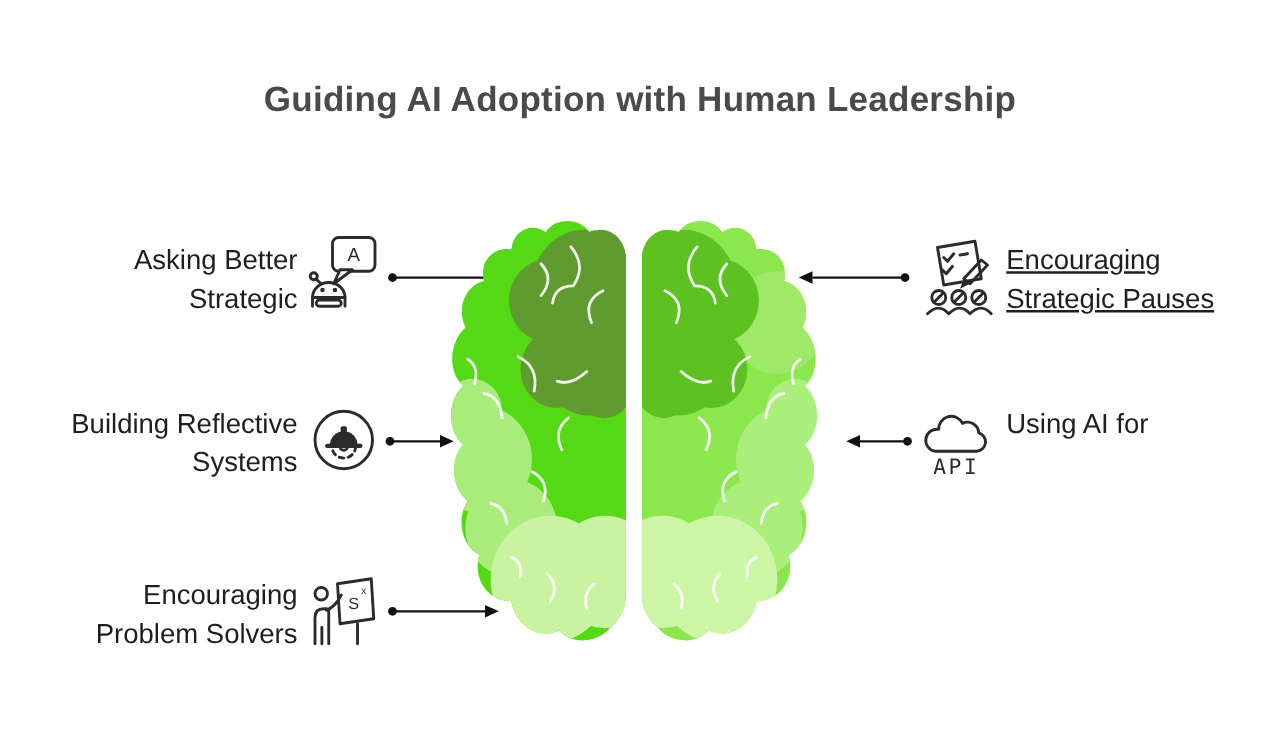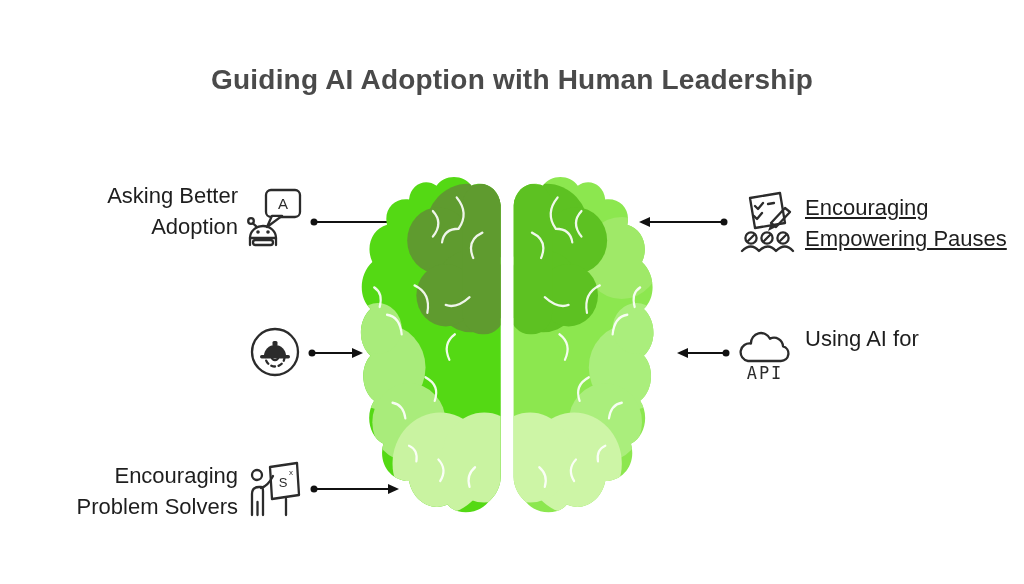--- a/index.html
+++ b/index.html
@@ -13,21 +13,21 @@
     position:absolute; top:64px; left:0; width:100%;
     text-align:center; font-size:28px; font-weight:bold;
     color:var(--title-text,#4a4a4a); letter-spacing:.2px;
   }
   .label {
     position:absolute; font-size:22px; line-height:31px;
     color:var(--label-text,#1e1e1e); white-space:nowrap;
   }
   .label span { display:block; }
   .label.left-side  { text-align:right; }
-  #label-0 { top:180px; right:786px;margin-left:40px; }
+  #label-0 { top:192px; right:786px;margin-left:40px; }
   #label-1 { top:323px; right:786px; }
   #label-2 { top:460px; right:786px; }
   #label-3 { top:192px; left:805px; text-align:left;text-decoration:underline; }
   #label-4 { top:323px; left:805px; text-align:left; }
 
   .icon { position:absolute; }
   .icon .st  { stroke:var(--icon-stroke,#2b2b2b); fill:none; stroke-width:2.3;
                stroke-linecap:round; stroke-linejoin:round; }
   .icon .fl  { fill:var(--icon-stroke,#2b2b2b); stroke:none; }
   .icon text { fill:var(--icon-stroke,#2b2b2b); stroke:none;
@@ -53,30 +53,34 @@
 </style>
 </head>
 <body>
 
 <div class="stage" style="--background: #ffffff; --title-text: #4a4a4a; --label-text: #1e1e1e; --icon-stroke: #2b2b2b; --arrow: #111111;">
 
   <div class="title">Guiding AI Adoption with Human Leadership</div>
 
   <div class="label left-side" id="label-0">
     <span>Asking Better</span>
-    <span>Adoption</span>
+    <span>Strategic</span>
+  </div>
+  <div class="label left-side" id="label-1">
+    <span>Building Reflective</span>
+    <span>Systems</span>
   </div>
   <div class="label left-side" id="label-2">
     <span>Encouraging</span>
     <span>Problem Solvers</span>
   </div>
 
   <div class="label" id="label-3">
     <span>Encouraging</span>
-    <span>Empowering Pauses</span>
+    <span>Strategic Pauses</span>
   </div>
   <div class="label" id="label-4">
     <span>Using AI for</span>
   </div>
 
   <svg class="icon" id="icon-0" width="58" height="62" viewBox="0 0 58 62">
     <rect class="st" x="22" y="2" width="34" height="27" rx="5"></rect>
     <path d="M28,27.8 L23,39 L38,27.8 Z" fill="#ffffff" class="st" style="fill:#fff"></path>
     <text x="39" y="21" font-size="15" text-anchor="middle">A</text>
     <path class="st" d="M6,57 v-7 a13,12 0 0 1 26,0 v7"></path>

